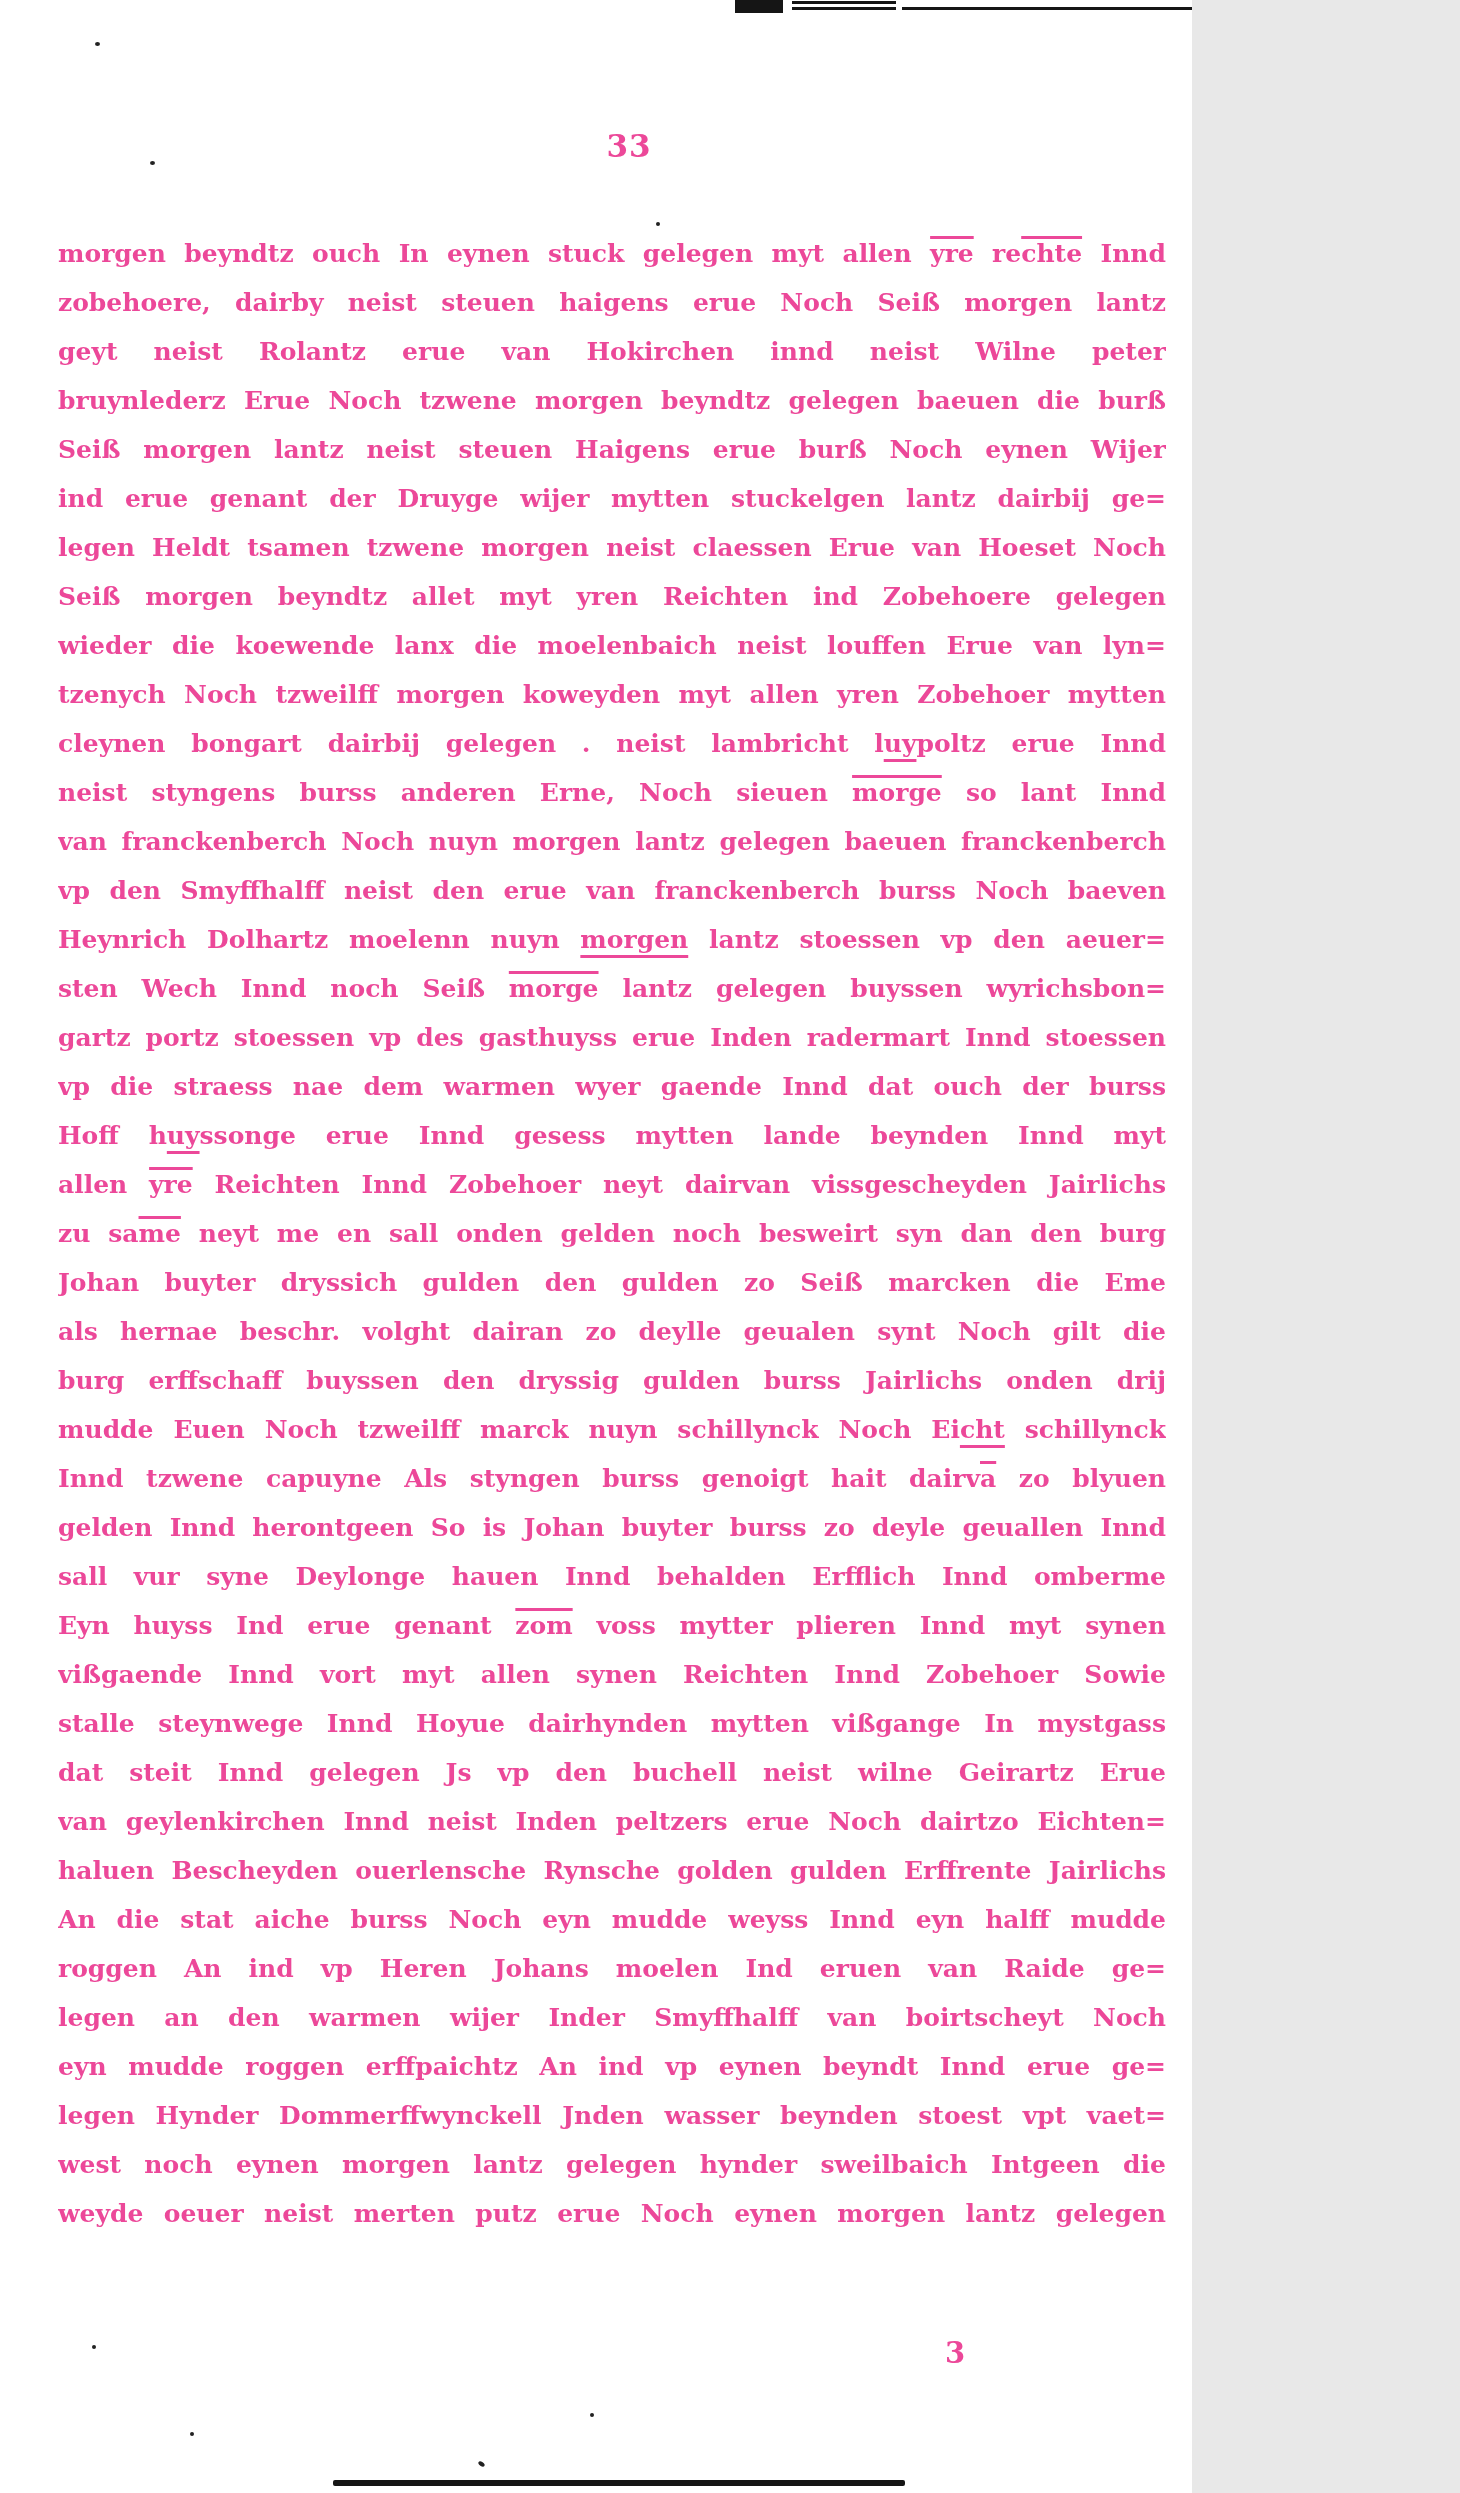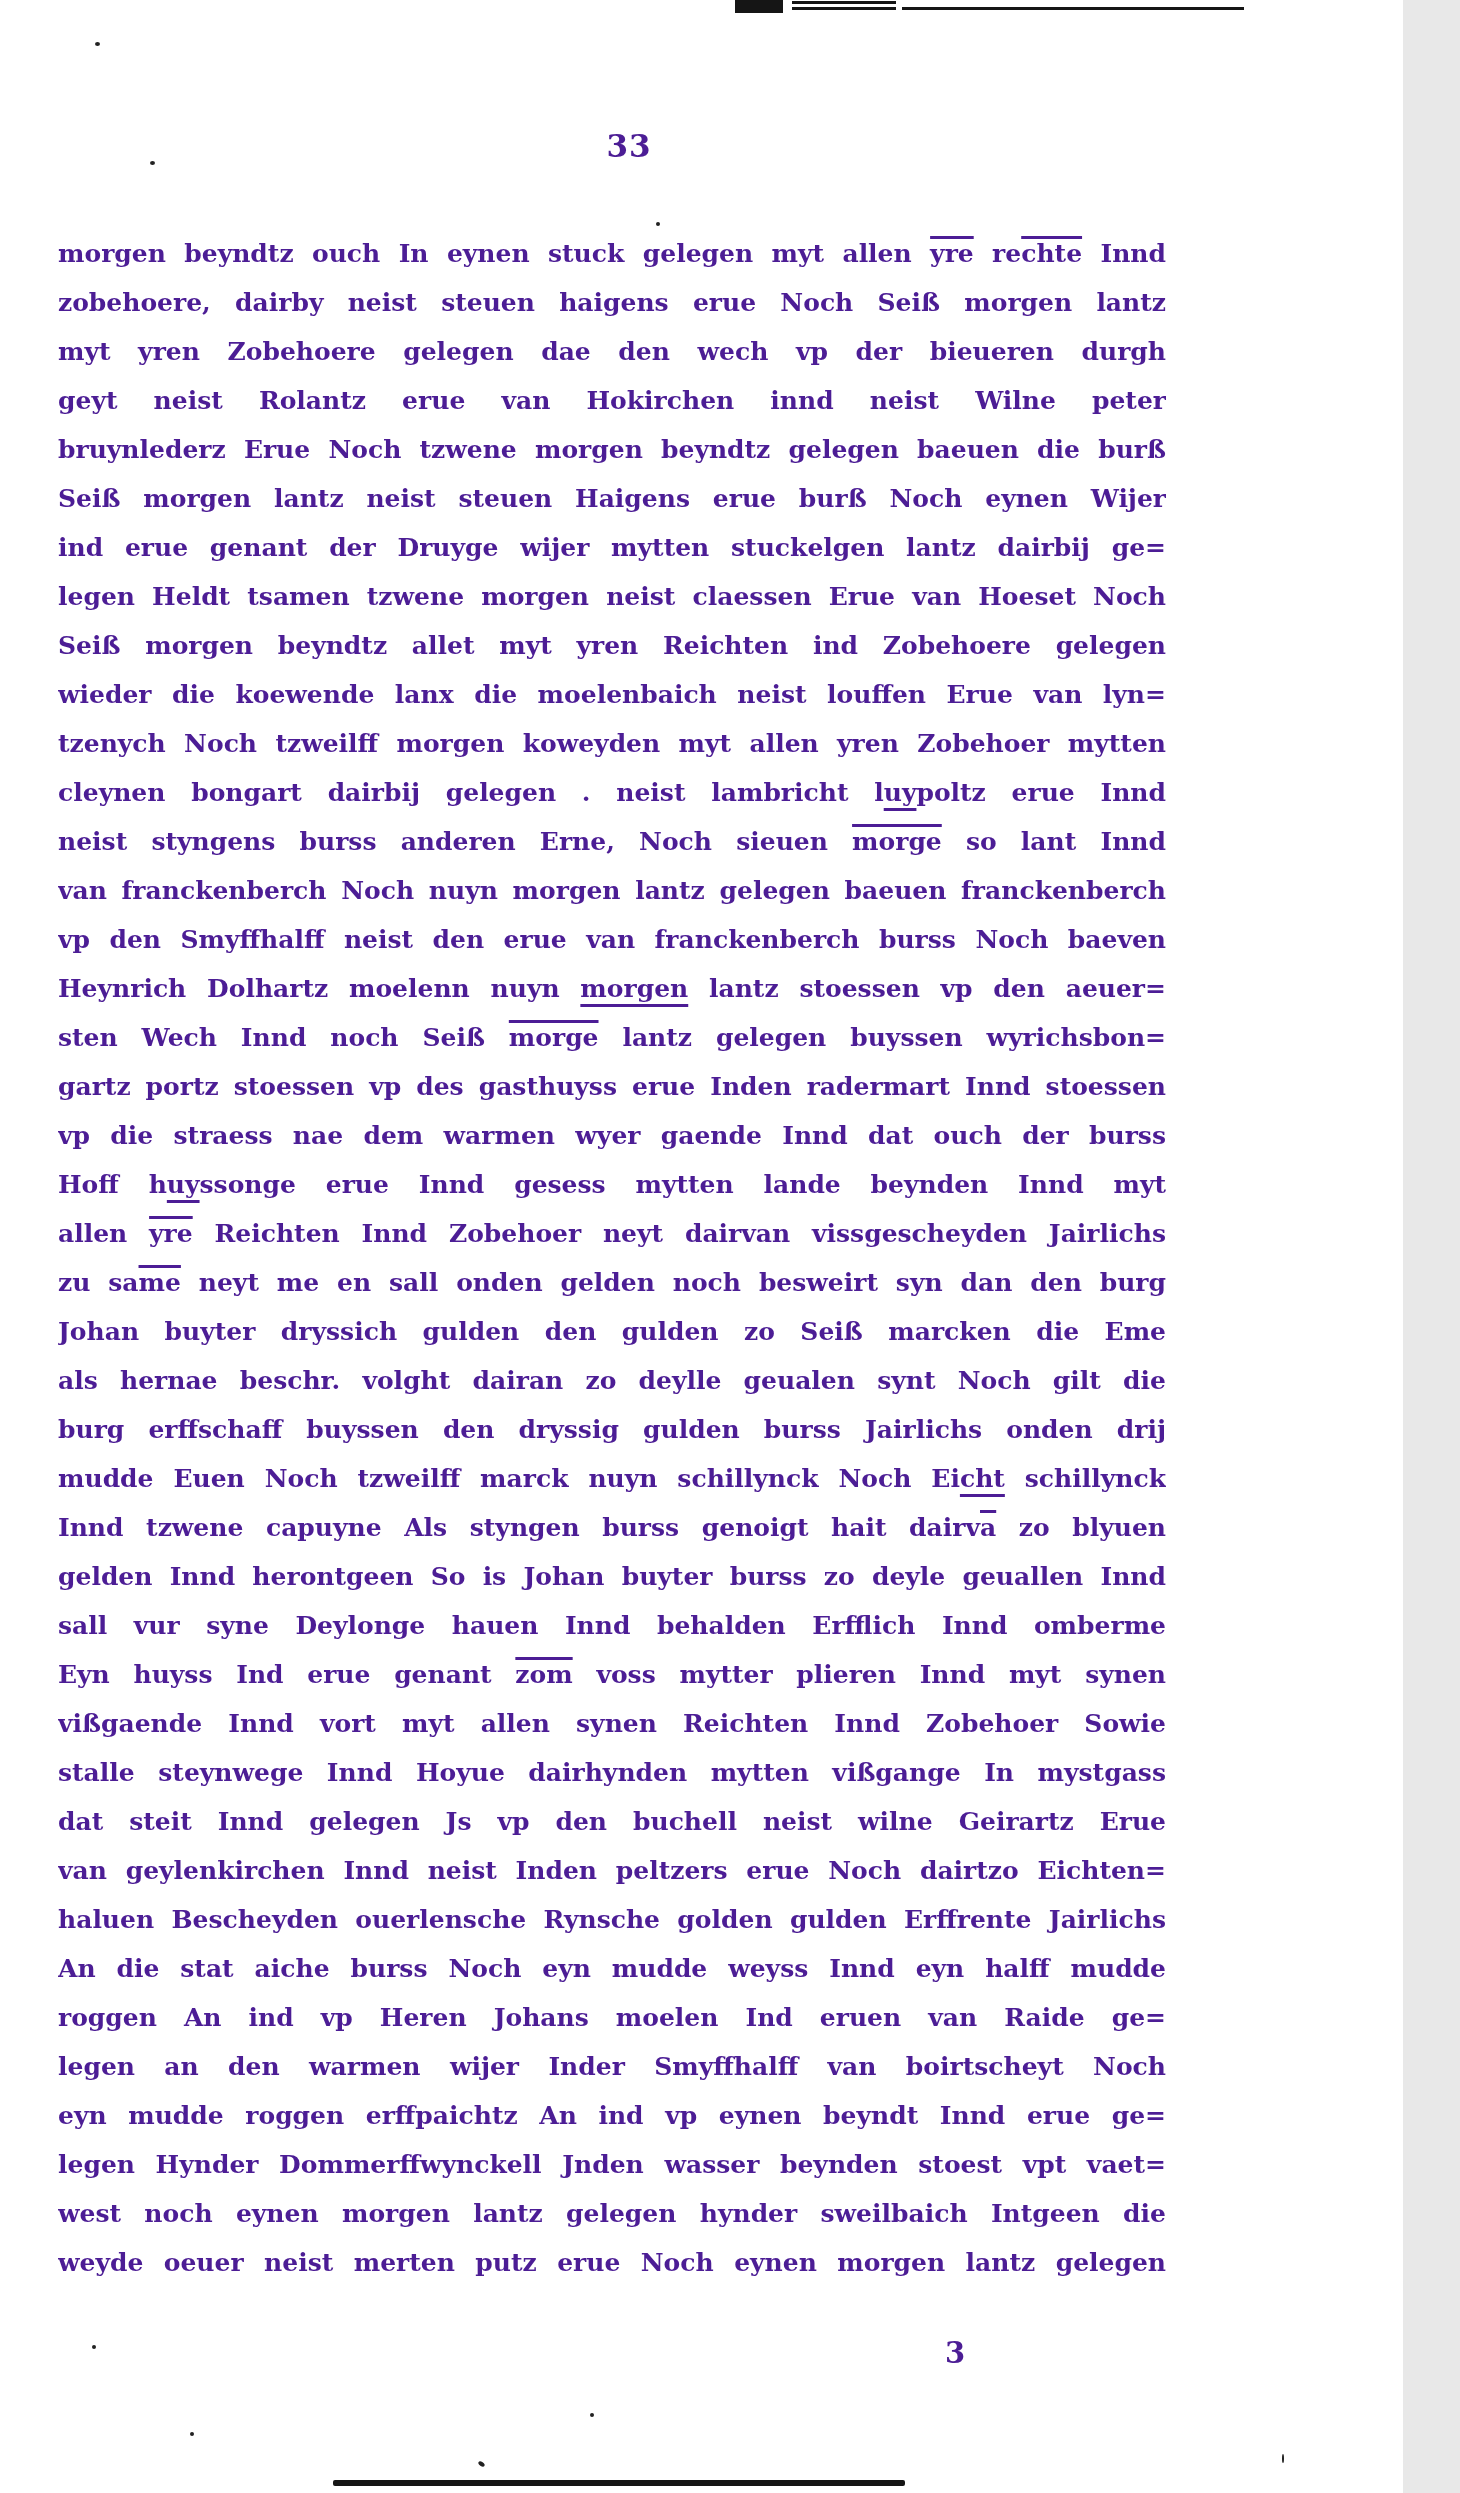--- a/index.html
+++ b/index.html
@@ -1,22 +1,22 @@
 <!DOCTYPE html>
 <html><head>
 <meta charset="utf-8">
 <style>
   html,body{margin:0;padding:0;background:#e8e8e8;}
   .page{
     position:relative;
-    width:1403px;height:2493px;
+    width:1192px;height:2493px;
     background:#ffffff;
     overflow:hidden;
     font-family:"DejaVu Serif","Liberation Serif",serif;
-    color:#4c1d95;
+    color:#ec4899;
   }
   .page-number{
     position:absolute;
     left:75px;top:128px;width:1108px;
     text-align:center;
     font-size:31px;font-weight:bold;
     letter-spacing:1px;
   }
   .text-block{
     position:absolute;
@@ -75,21 +75,20 @@
   <div class="speck s5"></div>
   <div class="speck s6"></div>
   <div class="speck s7"></div>
   <div class="speck s8"></div>
 
   <div class="page-number">33</div>
 
   <div class="text-block" id="text-block">
       <div class="line"><span>morgen beyndtz ouch In eynen stuck gelegen myt allen </span><span class="over">yre</span><span> re</span><span class="over">chte</span><span> Innd</span></div>
       <div class="line"><span>zobehoere, dairby neist steuen haigens erue Noch Seiß morgen lantz</span></div>
-      <div class="line"><span>myt yren Zobehoere gelegen dae den wech vp der bieueren durgh</span></div>
       <div class="line"><span>geyt neist Rolantz erue van Hokirchen innd neist Wilne peter</span></div>
       <div class="line"><span>bruynlederz Erue Noch tzwene morgen beyndtz gelegen baeuen die burß</span></div>
       <div class="line"><span>Seiß morgen lantz neist steuen Haigens erue burß Noch eynen Wijer</span></div>
       <div class="line"><span>ind erue genant der Druyge wijer mytten stuckelgen lantz dairbij ge=</span></div>
       <div class="line"><span>legen Heldt tsamen tzwene morgen neist claessen Erue van Hoeset Noch</span></div>
       <div class="line"><span>Seiß morgen beyndtz allet myt yren Reichten ind Zobehoere gelegen</span></div>
       <div class="line"><span>wieder die koewende lanx die moelenbaich neist louffen Erue van lyn=</span></div>
       <div class="line"><span>tzenych Noch tzweilff morgen koweyden myt allen yren Zobehoer mytten</span></div>
       <div class="line"><span>cleynen bongart dairbij gelegen . neist lambricht l</span><span class="under">uy</span><span>poltz erue Innd</span></div>
       <div class="line"><span>neist styngens burss anderen Erne, Noch sieuen </span><span class="over">morge</span><span> so lant Innd</span></div>

